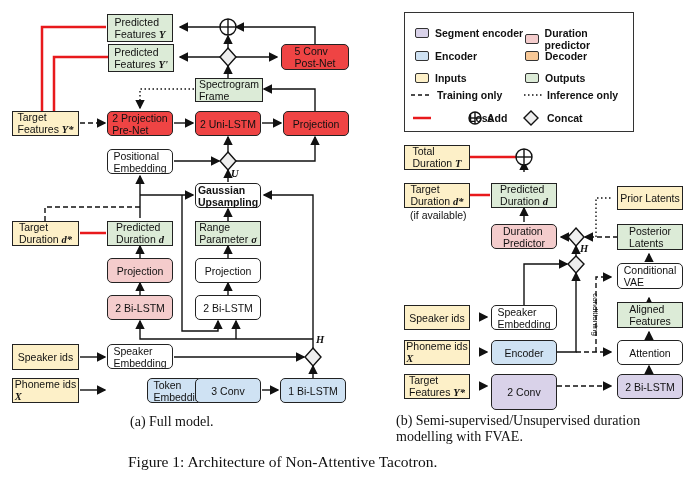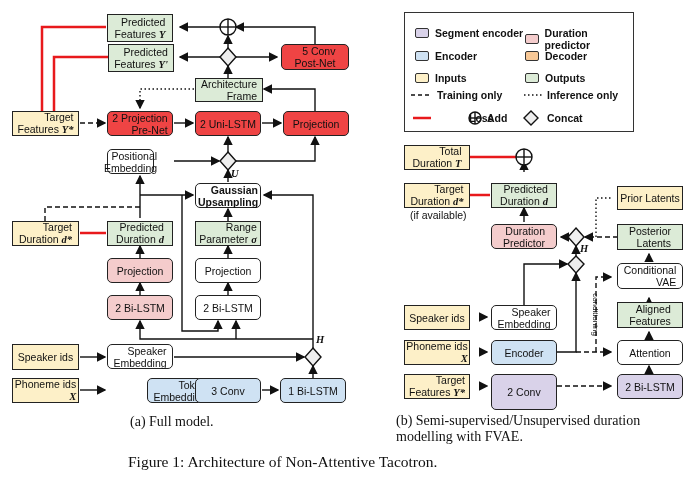--- a/index.html
+++ b/index.html
@@ -1,18 +1,18 @@
 <!DOCTYPE html>
 <html><head>
 <meta charset="utf-8">
 <style>
   html,body{margin:0;padding:0;background:#fff;}
   body{width:700px;height:480px;position:relative;overflow:hidden;font-family:"Liberation Sans",sans-serif;color:#111;}
   svg{position:absolute;left:0;top:0;}
-  .box{position:absolute;box-sizing:border-box;border:1.5px solid #222;border-radius:5px;display:flex;align-items:center;justify-content:center;text-align:right;font-size:10.5px;line-height:12px;background:#fff;}
+  .box{position:absolute;box-sizing:border-box;border:1.5px solid #222;border-radius:5px;display:flex;align-items:center;justify-content:center;text-align:left;font-size:10.5px;line-height:12px;background:#fff;}
   .sq{border-radius:0;}
   .in{background:#fdf0c8;}
   .out{background:#dcebd7;}
   .dec{background:#ef4444;}
   .enc{background:#cfe2f3;}
   .dp{background:#f4cccc;}
   .seg{background:#d9d2e9;}
   .var{font-family:"Liberation Serif",serif;font-style:italic;font-weight:bold;}
   .lbl{position:absolute;font-size:10.5px;}
   .cap{position:absolute;font-family:"Liberation Serif",serif;font-size:14px;line-height:16px;}
@@ -156,35 +156,35 @@
 <div class="box sq out" style="left:107px;top:14px;width:66px;height:28px;">
     <span><span>Predicted</span><br><span>Features </span><span class="var">Y</span></span>
   </div>
 <div class="box sq out" style="left:108px;top:44px;width:66px;height:28px;">
     <span><span>Predicted</span><br><span>Features </span><span class="var">Y'</span></span>
   </div>
 <div class="box dec" style="left:281px;top:44px;width:68px;height:26px;">
     <span><span>5 Conv</span><br><span>Post-Net</span></span>
   </div>
 <div class="box sq out" style="left:195px;top:78px;width:68px;height:24px;">
-    <span><span>Architecture</span><br><span>Frame</span></span>
+    <span><span>Spectrogram</span><br><span>Frame</span></span>
   </div>
 <div class="box sq in" style="left:12px;top:111px;width:67px;height:25px;">
     <span><span>Target</span><br><span>Features </span><span class="var">Y*</span></span>
   </div>
 <div class="box dec" style="left:107px;top:111px;width:66px;height:25px;">
     <span><span>2 Projection</span><br><span>Pre-Net</span></span>
   </div>
 <div class="box dec" style="left:195px;top:111px;width:66px;height:25px;">
     <span>2 Uni-LSTM</span>
   </div>
 <div class="box dec" style="left:283px;top:111px;width:66px;height:25px;">
     <span>Projection</span>
   </div>
-<div class="box" style="left:107px;top:149px;width:47px;height:25px;">
+<div class="box" style="left:107px;top:149px;width:66px;height:25px;">
     <span><span>Positional</span><br><span>Embedding</span></span>
   </div>
 <div class="lbl var" style="left:231px;top:168px;">U</div>
 <div class="box" style="left:195px;top:183px;width:66px;height:25px;font-weight:bold;">
     <span><span>Gaussian</span><br><span>Upsampling</span></span>
   </div>
 <div class="box sq in" style="left:12px;top:221px;width:67px;height:25px;">
     <span><span>Target</span><br><span>Duration </span><span class="var">d*</span></span>
   </div>
 <div class="box sq out" style="left:107px;top:221px;width:66px;height:25px;">

